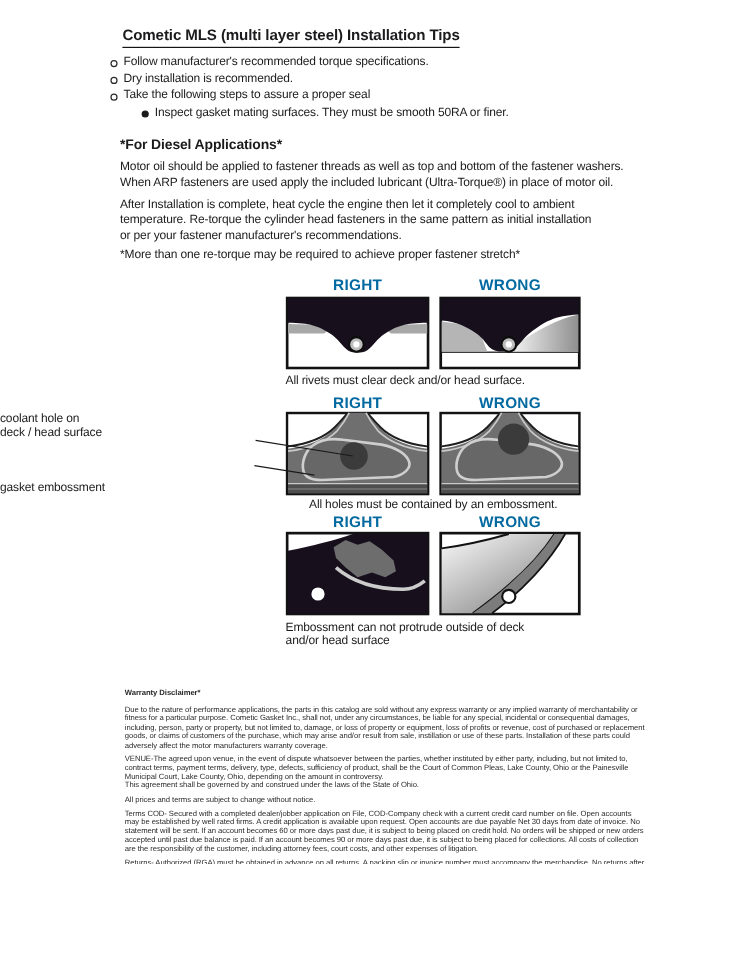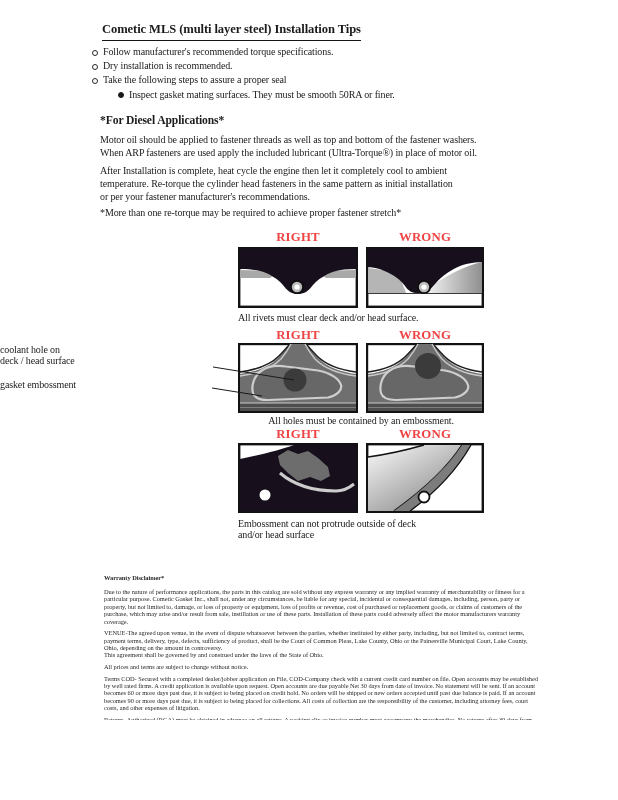--- a/index.html
+++ b/index.html
@@ -1,18 +1,18 @@
 <!DOCTYPE html>
 <html><head>
 <meta charset="utf-8">
 <style>
   html,body{margin:0;padding:0;background:#ffffff;}
   .page{
     position:relative;width:618px;height:720px;background:#ffffff;
-    font-family:Liberation Serif, serif;color:#1b1b1d;
+    font-family:Liberation Sans, sans-serif;color:#1b1b1d;
     overflow:hidden;
   }
   .abs{position:absolute;}
   
   .title{
     left:102px;top:22px;margin:0;font-size:12.6px;font-weight:700;
     letter-spacing:-0.1px;border-bottom:1.8px solid #151517;padding-bottom:2.5px;
     display:inline-block;white-space:nowrap;
   }
   
@@ -21,41 +21,41 @@
   .mk{flex:0 0 auto;width:4px;height:4px;border-radius:50%;margin:4.6px 5px 0 0;}
   .mk-circle{border:1px solid #2a2a2c;}
   .mk-dot{background:#1b1b1d;border:1px solid #1b1b1d;margin-left:26px;}
   
   .h2{left:100px;top:114px;margin:0;font-size:11.6px;font-weight:700;letter-spacing:-0.1px;}
   .body{font-size:10px;line-height:13.2px;letter-spacing:-0.12px;white-space:pre-line;width:512px;margin:0;}
   .p1{left:100px;top:133px;}
   .p2{left:100px;top:164px;}
   .p3{left:100px;top:206px;}
   
-  .fig-label{font-size:12.8px;font-weight:700;text-align:center;letter-spacing:0.2px;color:#ef4444;}
+  .fig-label{font-size:12.8px;font-weight:700;text-align:center;letter-spacing:0.2px;color:#0369a1;}
   .lbl-r1{left:238px;top:230px;width:120px;}
   .lbl-w1{left:366px;top:230px;width:118px;}
   .lbl-r2{left:238px;top:328px;width:120px;}
   .lbl-w2{left:366px;top:328px;width:118px;}
   .lbl-r3{left:238px;top:427px;width:120px;}
   .lbl-w3{left:366px;top:427px;width:118px;}
   .box{display:block;}
   .b-r1{left:238px;top:247px;}
   .b-w1{left:366px;top:247px;}
   .b-r2{left:238px;top:343px;}
   .b-w2{left:366px;top:343px;}
   .b-r3{left:238px;top:443px;}
   .b-w3{left:366px;top:443px;}
   .caption{font-size:10px;letter-spacing:-0.12px;line-height:11.2px;white-space:pre-line;margin:0;}
   .cap1{left:238px;top:312px;width:300px;}
   .cap2{left:238px;top:415px;width:246px;text-align:center;}
   .cap3{left:238px;top:518px;width:300px;}
   .callout{font-size:10px;letter-spacing:-0.12px;line-height:11.4px;width:211px;left:0;white-space:pre-line;margin:0;}
   .co1{top:344px;}
-  .co2{top:379px;}
+  .co2{top:401px;}
   .pointer-overlay{left:205px;top:358px;z-index:5;}
   
   .legal{left:104px;top:574px;width:434px;font-size:6.4px;line-height:7.4px;letter-spacing:-0.05px;color:#2a2a2c;}
   .legal h3{margin:0 0 6.5px 0;font-size:6.4px;font-weight:700;}
   .legal p{margin:0 0 4.2px 0;white-space:pre-line;}
   
   .code{left:386px;top:759px;font-size:13.6px;letter-spacing:0.2px;color:#8b5cf6;}
 </style>
 </head>
 <body>

